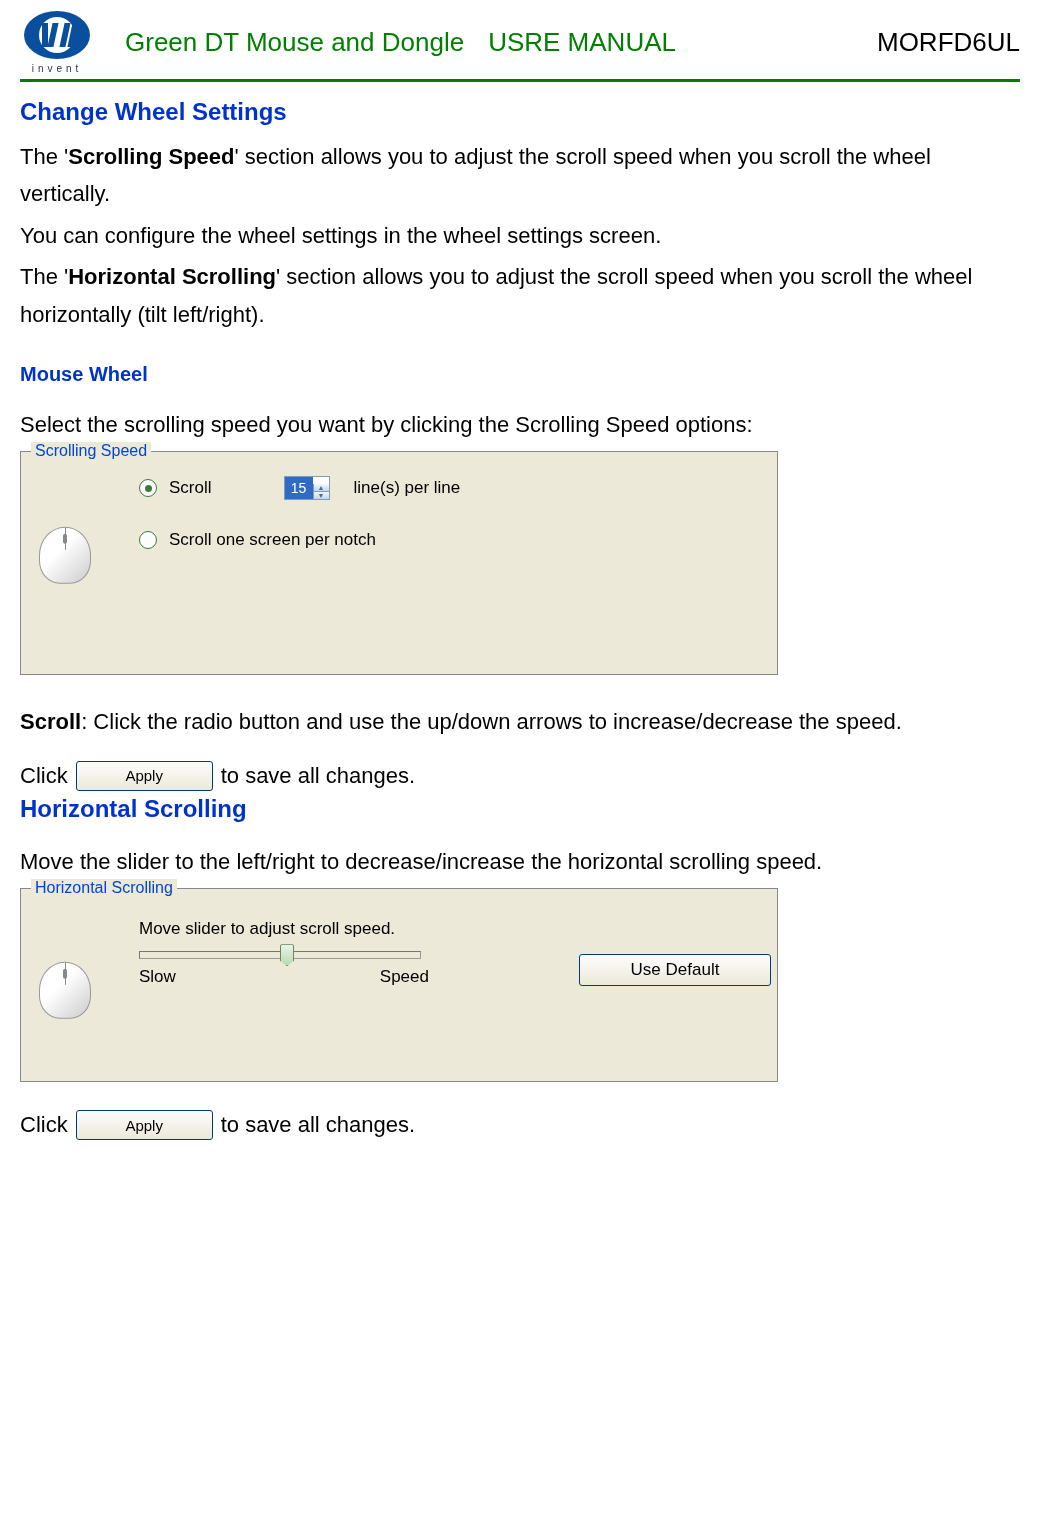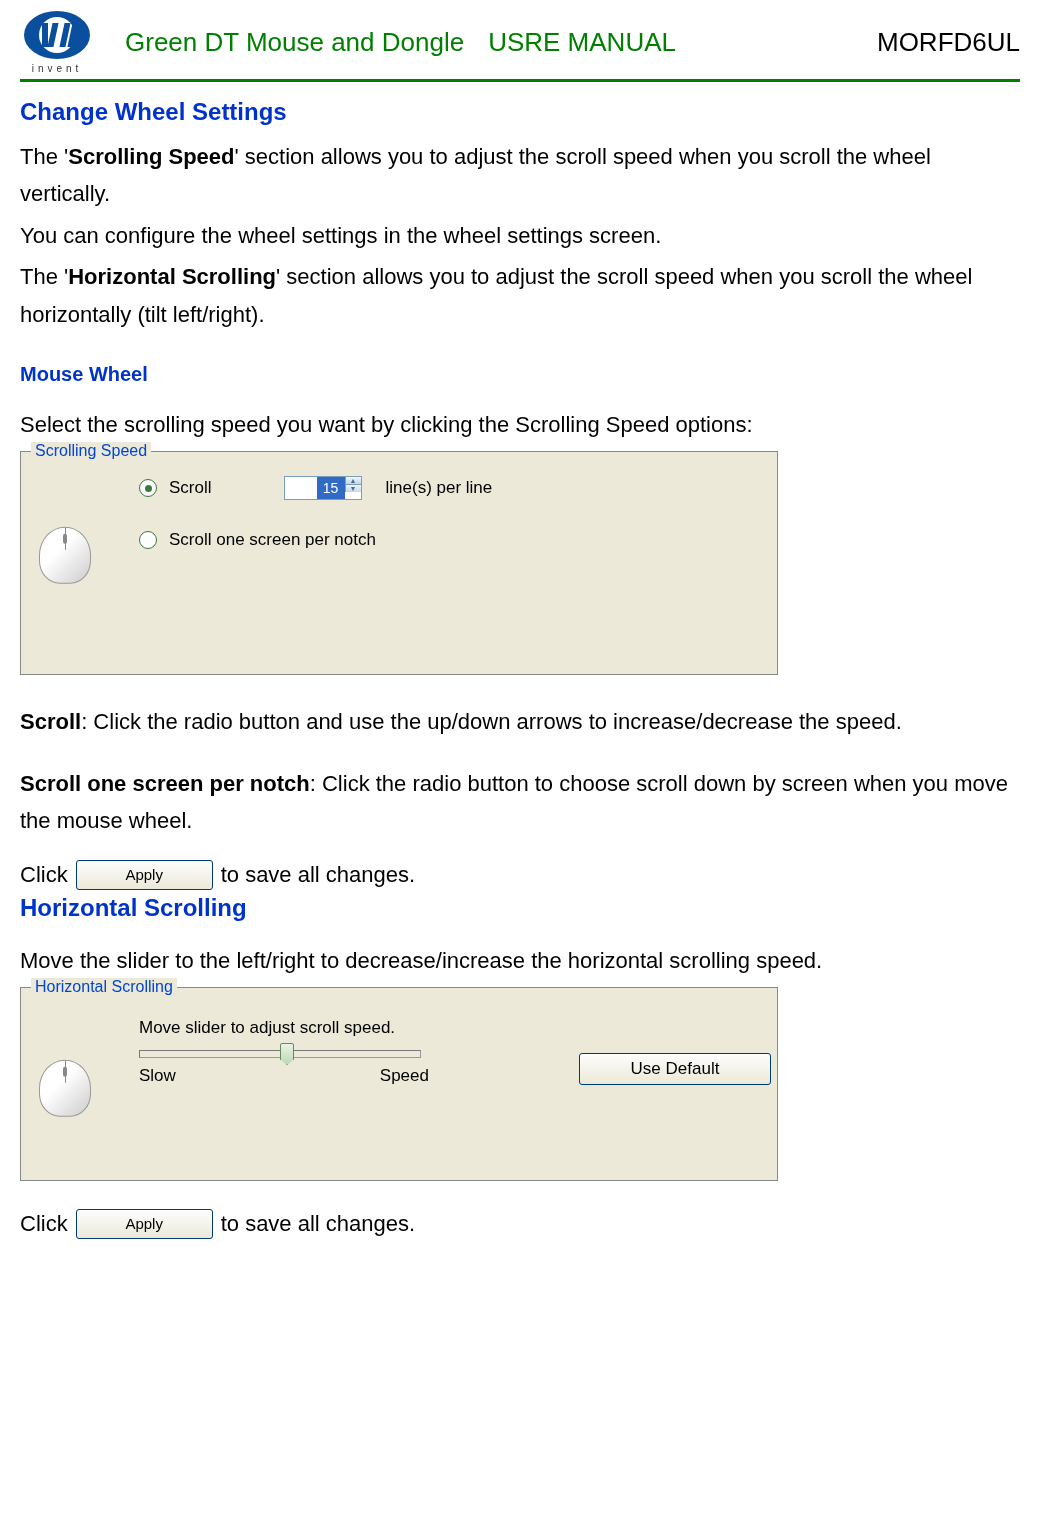--- a/index.html
+++ b/index.html
@@ -134,27 +134,26 @@
     .radio.checked::after {
       content: '';
       width: 7px;
       height: 7px;
       background: #3b7a3b;
       border-radius: 50%;
       display: block;
     }
     .spinner {
       display: inline-flex;
-      align-items: flex-start;
+      align-items: flex-end;
       height: 22px;
       border: 1px solid #7b9ebd;
       background: #fff;
       margin-left: 60px;
       margin-right: 12px;
-      padding-left: 32px;
     }
     .spinner-value {
       width: 28px;
       text-align: center;
       background: #316ac5;
       color: #fff;
       font-size: 14px;
       line-height: 22px;
       font-family: Tahoma, sans-serif;
     }
@@ -306,23 +305,20 @@
       <div class="radio-row">
         <span class="radio"></span>
         <span>Scroll one screen per notch</span>
       </div>
     </div>
   </div>
 
   <div class="body-text">
     <span class="bold">Scroll</span><span>: Click the radio button and use the up/down arrows to increase/decrease the speed.</span>
   </div>
-  <div class="body-text" style="margin-top:24px">
-    <span class="bold">Scroll one screen per notch</span><span>: Click the radio button to choose scroll down by screen when you move the mouse wheel.</span>
-  </div>
 
   <div class="click-line">
     <span>Click</span>
     <span class="apply-btn">Apply</span>
     <span> to save all changes.</span>
   </div>
 
   <div class="section-heading-blue" style="margin-top:4px">Horizontal Scrolling</div>
   <div class="body-text" style="margin-top:20px">Move the slider to the left/right to decrease/increase the horizontal scrolling speed.</div>
 

